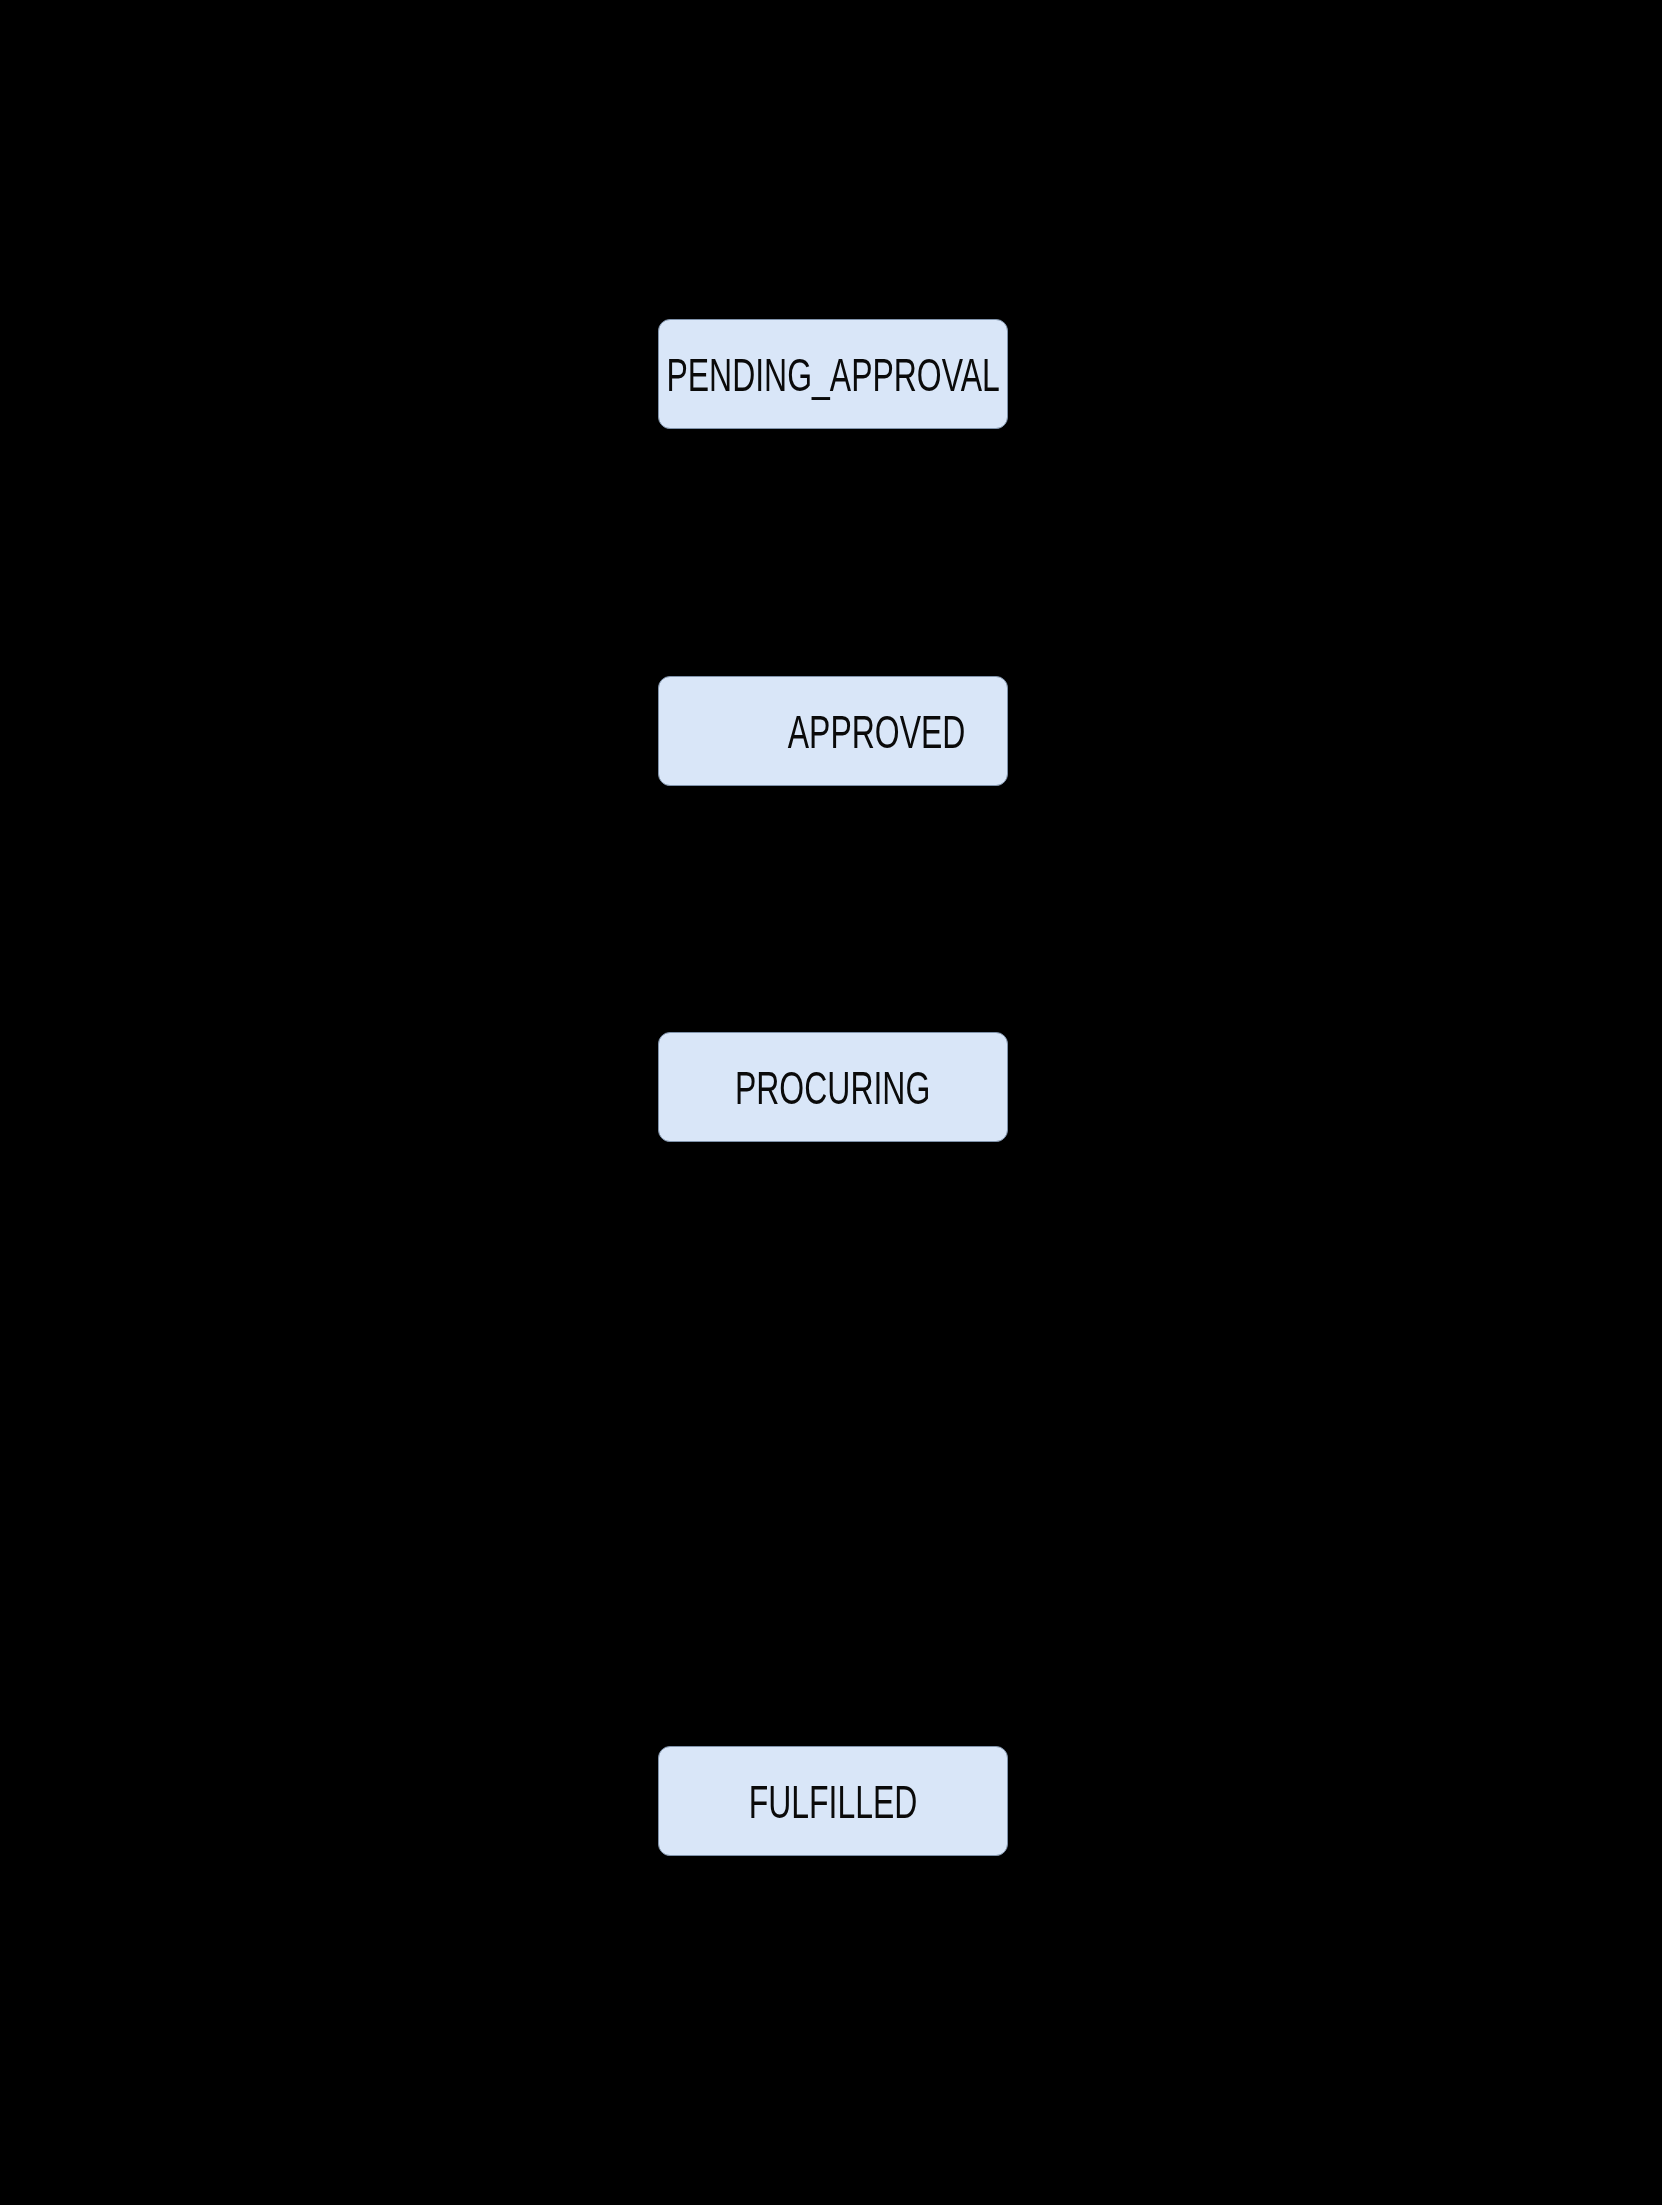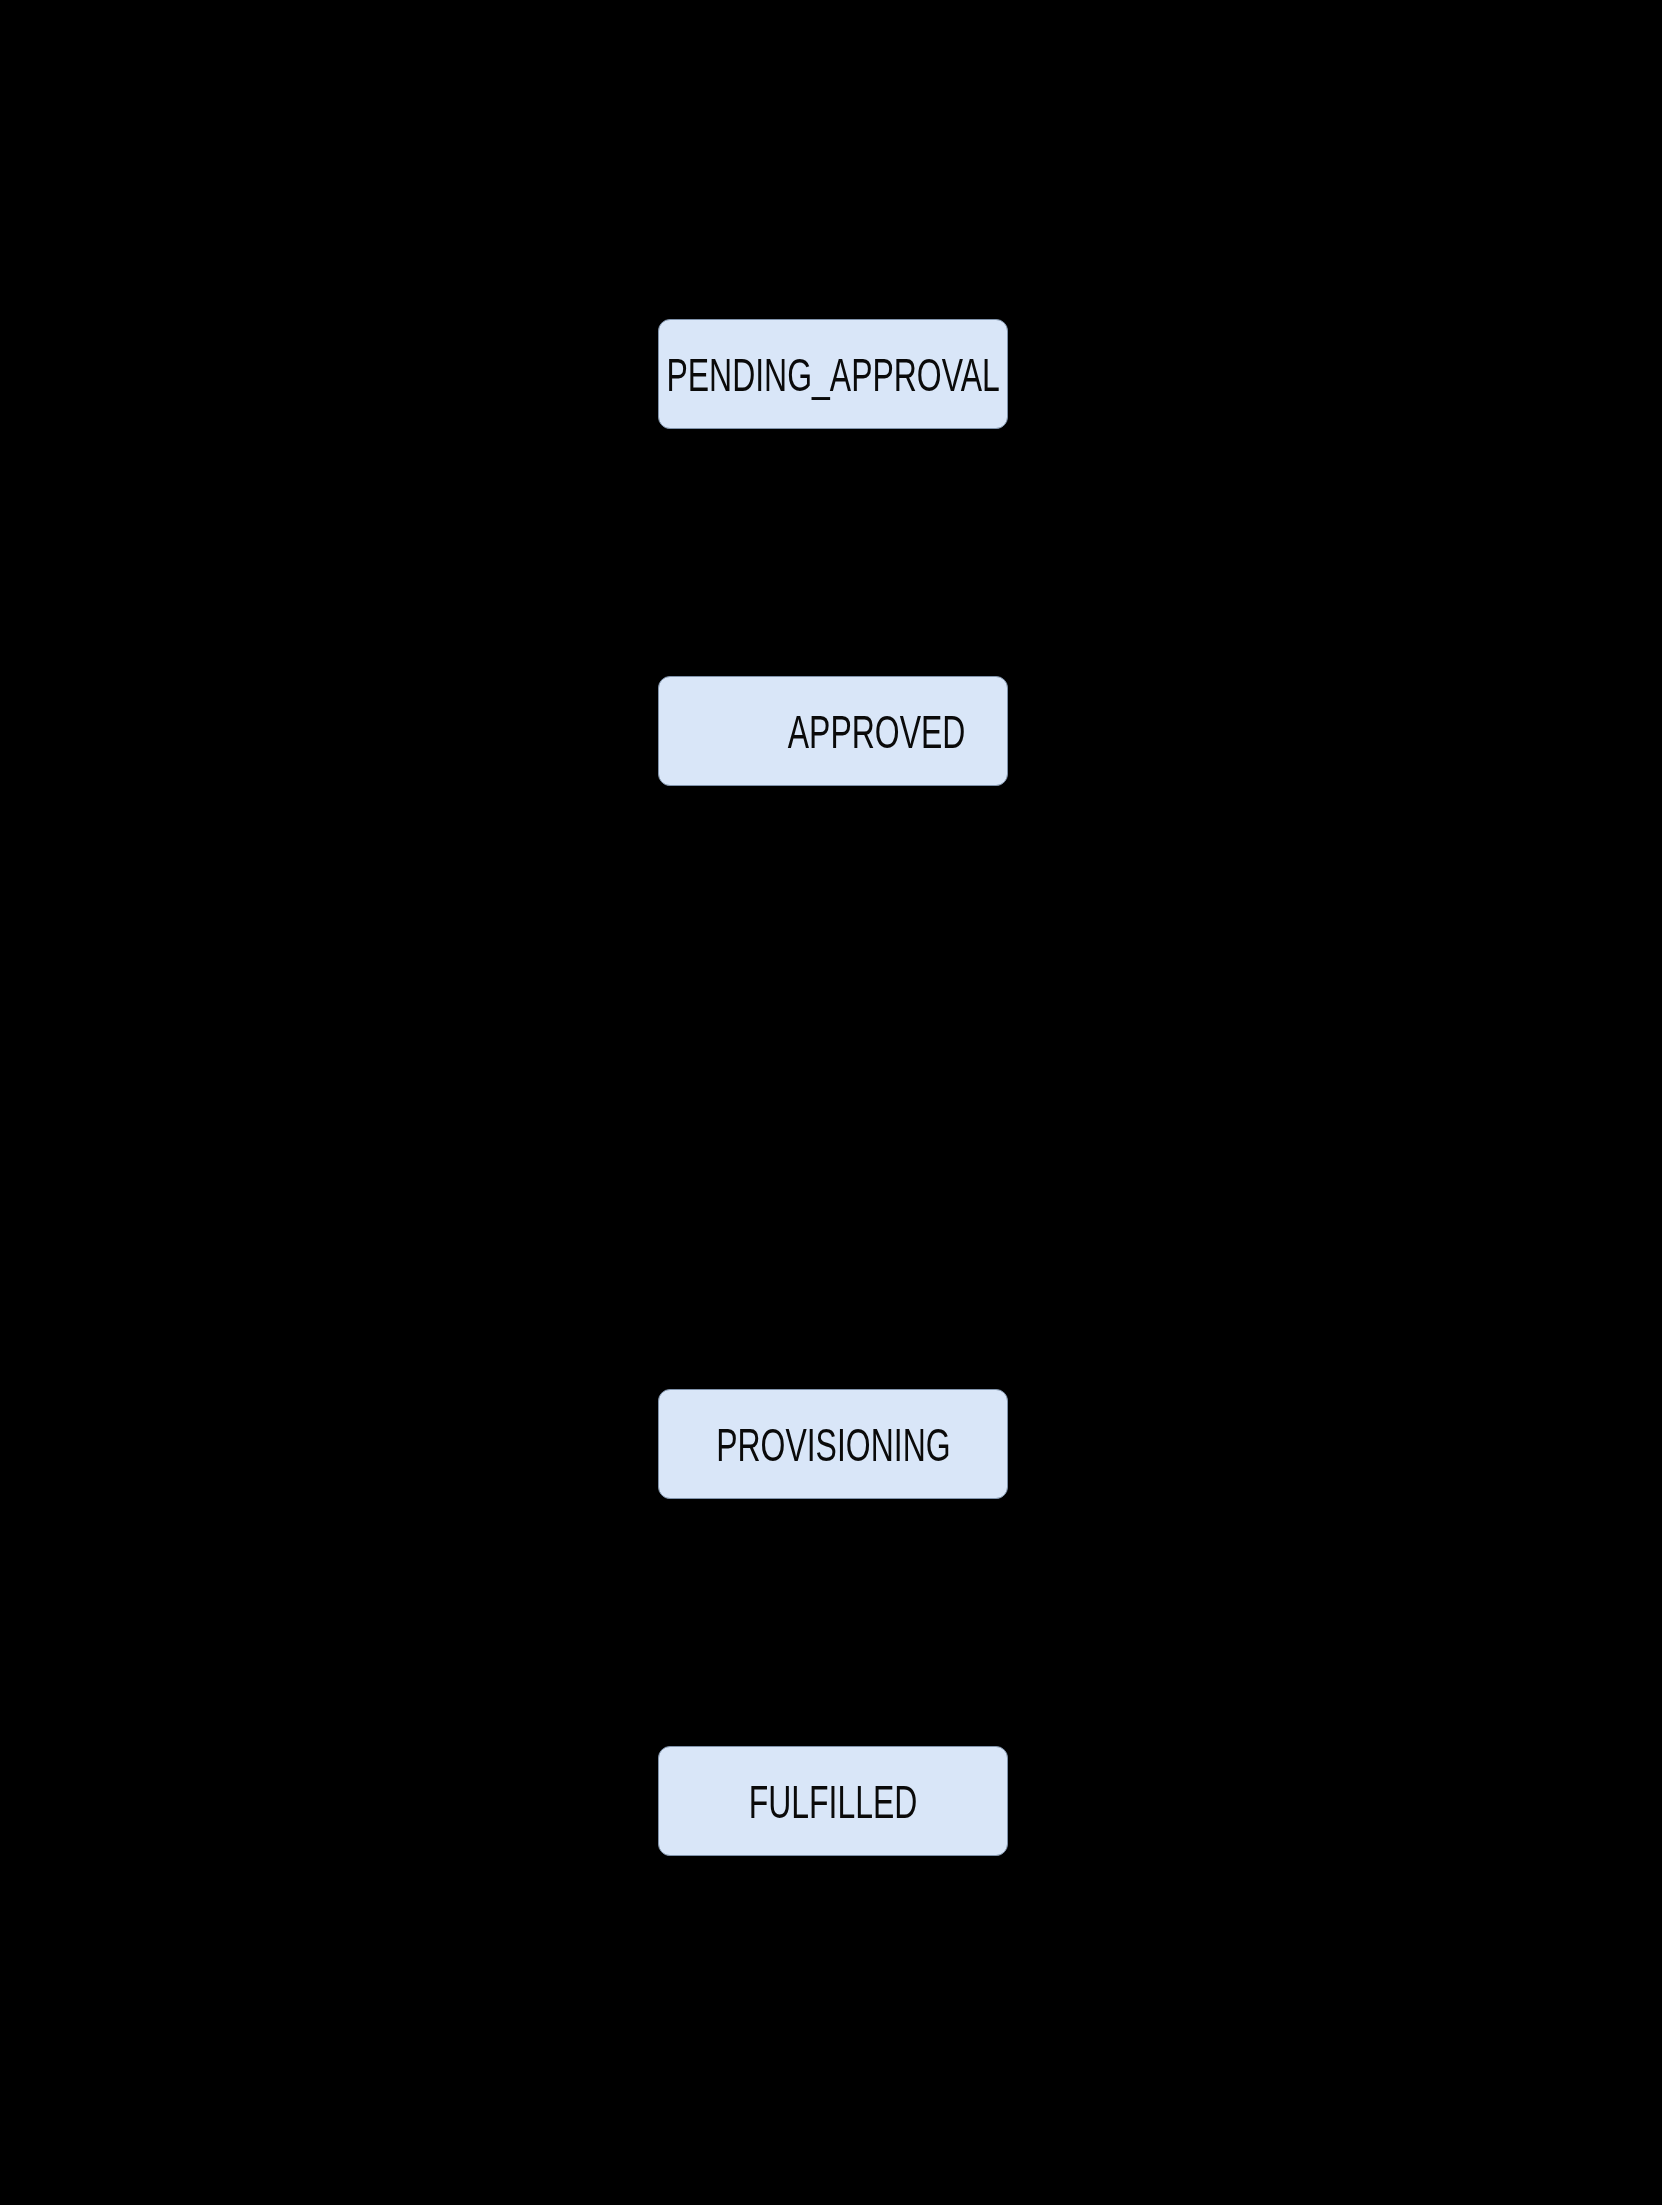--- a/index.html
+++ b/index.html
@@ -63,24 +63,24 @@
 <div class="canvas">
 
   <div class="state-node n0">
     <span class="state-label">PENDING_APPROVAL</span>
   </div>
 
   <div class="state-node n1">
     <span class="state-label">APPROVED</span>
   </div>
 
+  <div class="state-node n2">
+    <span class="state-label">PROCURING</span>
+  </div>
 
-  <div class="state-node n3">
-    <span class="state-label">PROVISIONING</span>
-  </div>
 
   <div class="state-node n4">
     <span class="state-label">FULFILLED</span>
   </div>
 
   <div class="final-state"></div>
 
 </div>
 
 

